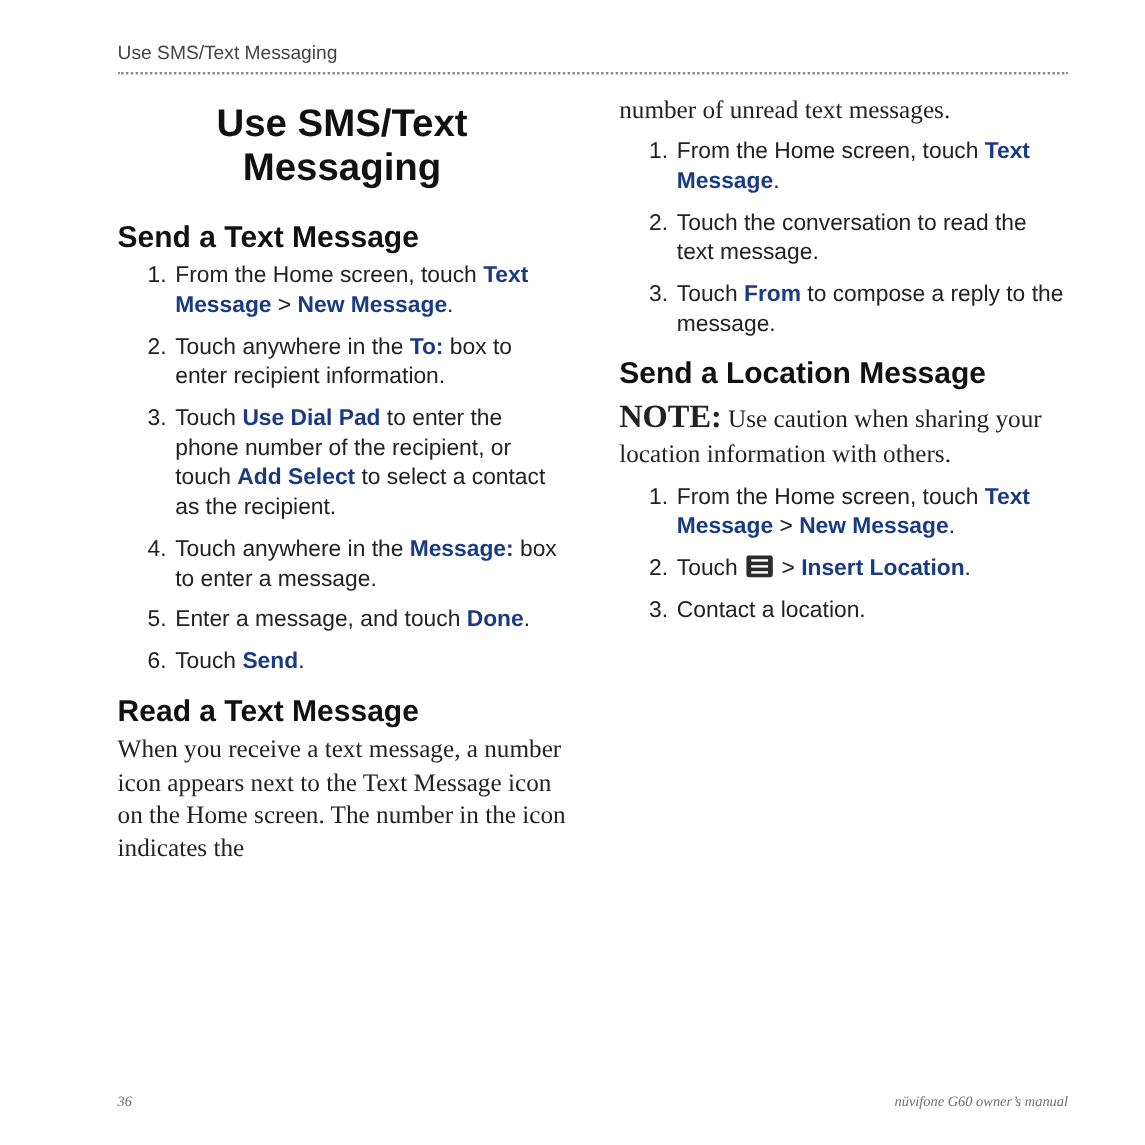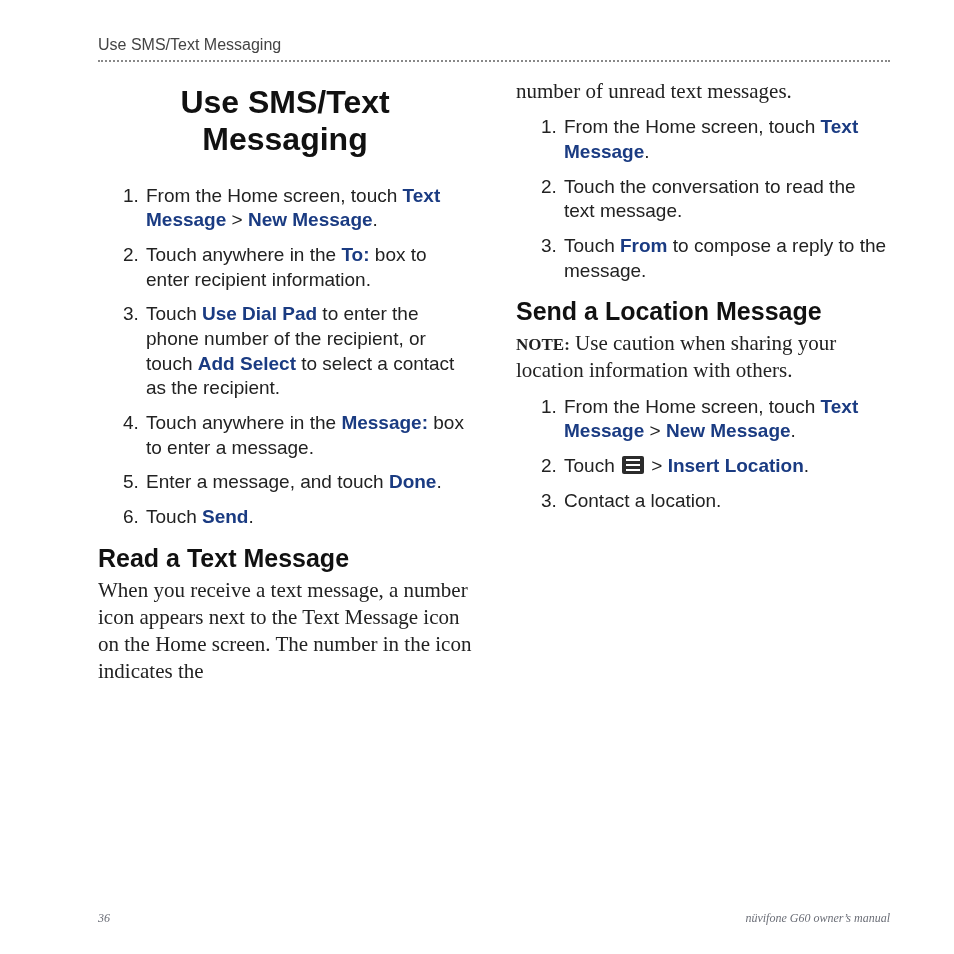--- a/index.html
+++ b/index.html
@@ -58,21 +58,21 @@
     padding-left: 2px;
   }
   .kw {
     color: #1a3b82;
     font-weight: bold;
   }
   .chev { color: #222; }
   .note-label {
     font-family: Georgia, 'Times New Roman', serif;
     font-weight: bold;
-    font-size: 17px;
+    font-size: 27px;
   }
   .menu-icon {
     display: inline-block;
     width: 22px;
     height: 18px;
     background: #2b2b2b;
     border-radius: 2px;
     vertical-align: -2px;
     position: relative;
     margin: 0 2px;
@@ -98,20 +98,21 @@
 </head>
 <body>
 
 <div class="running-head">Use SMS/Text Messaging</div>
 
 <div class="columns">
 
   <div class="col">
     <h1 class="main-title">Use SMS/Text Messaging</h1>
 
+    <h2 class="section">Send a Text Message</h2>
     <ol class="steps">
       <li>
         <span>From the Home screen, touch </span><span class="kw">Text Message</span><span class="chev"> &gt; </span><span class="kw">New Message</span><span>.</span>
       </li>
       <li>
         <span>Touch anywhere in the </span><span class="kw">To:</span><span> box to enter recipient information.</span>
       </li>
       <li>
         <span>Touch </span><span class="kw">Use Dial Pad</span><span> to enter the phone number of the recipient, or touch </span><span class="kw">Add Select</span><span> to select a contact as the recipient.</span>
       </li>

